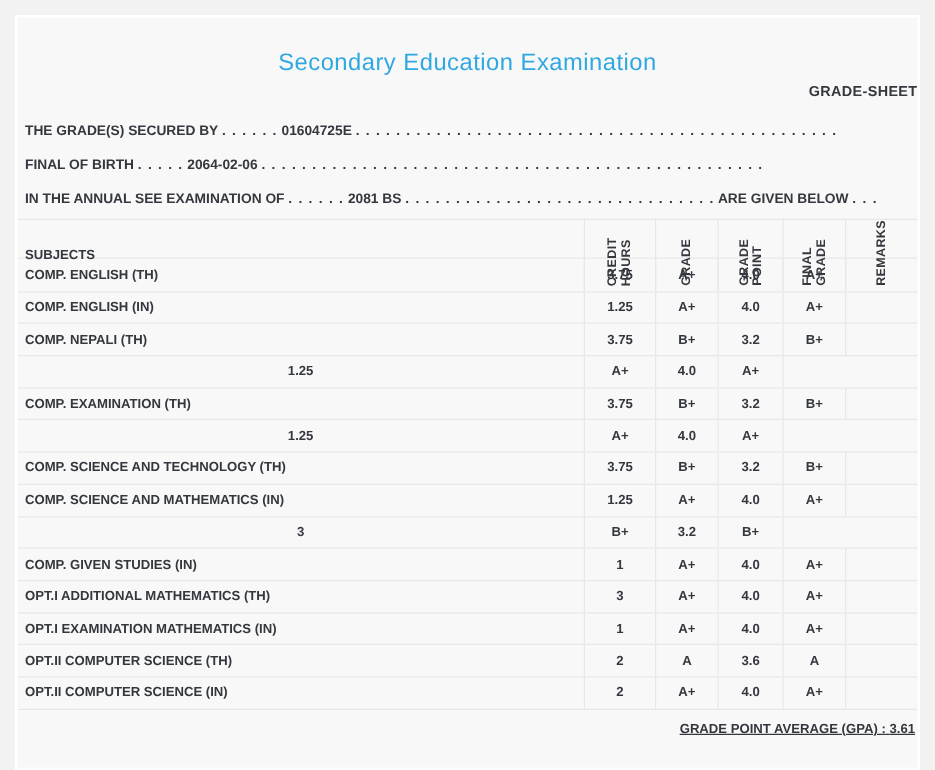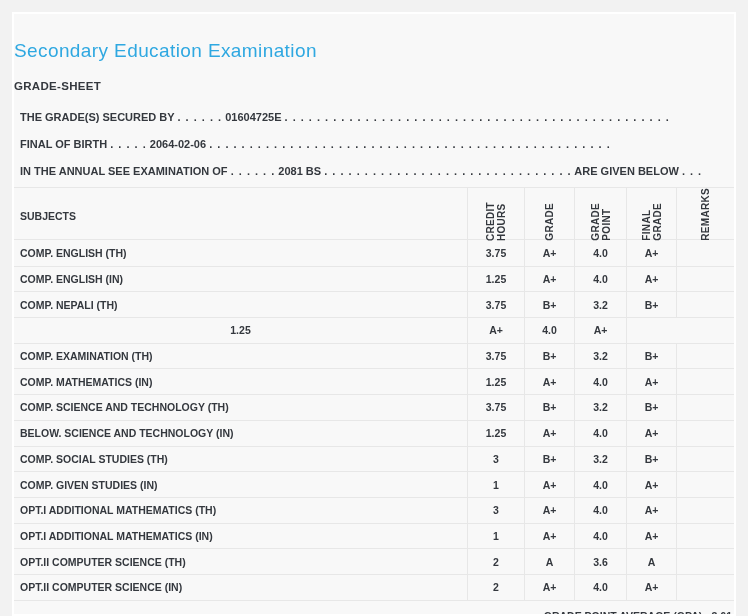--- a/index.html
+++ b/index.html
@@ -22,32 +22,33 @@
   .panel{
     margin:12px 12px 0 12px;
     width:724px;
     height:604px;
     background:var(--panel-bg);
     border:2px solid var(--panel-border);
     padding-top:26px;
     overflow:hidden;
   }
   .title{
+    text-align:center;
     color:var(--title-blue);
     font-size:19px;
     line-height:22px;
     font-weight:400;
     letter-spacing:0.4px;
   }
   .subtitle{
-    text-align:left;
+    text-align:right;
     font-size:11.5px;
     line-height:14px;
     font-weight:700;
-    margin-top:17px;
+    margin-top:5px;
     letter-spacing:0.3px;
   }
   .info{margin-top:11px;}
   .info-line{
     height:27px;
     line-height:27px;
     padding-left:6px;
     font-size:11px;
     font-weight:700;
     white-space:nowrap;
@@ -56,21 +57,21 @@
   .leader{letter-spacing:1px;font-weight:700;}
   
   .grid-row{
     display:grid;
     grid-template-columns:453px 57px 50px 52px 50px 58px;
   }
   .thead{
     margin-top:2px;
     border-top:1px solid var(--line);
     border-bottom:1px solid var(--line);
-    height:53px;
+    height:32px;
   }
   .th{
     display:flex;
     align-items:center;
     justify-content:center;
     overflow:visible;
     font-size:10px;
     font-weight:700;
   }
   .th:not(:first-child){border-left:1px solid var(--line);}
@@ -203,48 +204,46 @@
         <div class="tr grid-row">
           <div class="td td-subject">COMP. EXAMINATION (TH)</div>
           <div class="td">3.75</div>
           <div class="td">B+</div>
           <div class="td">3.2</div>
           <div class="td">B+</div>
           <div class="td"></div>
         </div>
 
         <div class="tr grid-row">
-          <div class="td td-subject">COMP. MATHEMATICS (IN)</div>
           <div class="td">1.25</div>
           <div class="td">A+</div>
           <div class="td">4.0</div>
           <div class="td">A+</div>
           <div class="td"></div>
         </div>
 
         <div class="tr grid-row">
           <div class="td td-subject">COMP. SCIENCE AND TECHNOLOGY (TH)</div>
           <div class="td">3.75</div>
           <div class="td">B+</div>
           <div class="td">3.2</div>
           <div class="td">B+</div>
           <div class="td"></div>
         </div>
 
         <div class="tr grid-row">
-          <div class="td td-subject">BELOW. SCIENCE AND TECHNOLOGY (IN)</div>
+          <div class="td td-subject">COMP. SCIENCE AND MATHEMATICS (IN)</div>
           <div class="td">1.25</div>
           <div class="td">A+</div>
           <div class="td">4.0</div>
           <div class="td">A+</div>
           <div class="td"></div>
         </div>
 
         <div class="tr grid-row">
-          <div class="td td-subject">COMP. SOCIAL STUDIES (TH)</div>
           <div class="td">3</div>
           <div class="td">B+</div>
           <div class="td">3.2</div>
           <div class="td">B+</div>
           <div class="td"></div>
         </div>
 
         <div class="tr grid-row">
           <div class="td td-subject">COMP. GIVEN STUDIES (IN)</div>
           <div class="td">1</div>
@@ -257,21 +256,21 @@
         <div class="tr grid-row">
           <div class="td td-subject">OPT.I ADDITIONAL MATHEMATICS (TH)</div>
           <div class="td">3</div>
           <div class="td">A+</div>
           <div class="td">4.0</div>
           <div class="td">A+</div>
           <div class="td"></div>
         </div>
 
         <div class="tr grid-row">
-          <div class="td td-subject">OPT.I ADDITIONAL MATHEMATICS (IN)</div>
+          <div class="td td-subject">OPT.I EXAMINATION MATHEMATICS (IN)</div>
           <div class="td">1</div>
           <div class="td">A+</div>
           <div class="td">4.0</div>
           <div class="td">A+</div>
           <div class="td"></div>
         </div>
 
         <div class="tr grid-row">
           <div class="td td-subject">OPT.II COMPUTER SCIENCE (TH)</div>
           <div class="td">2</div>

